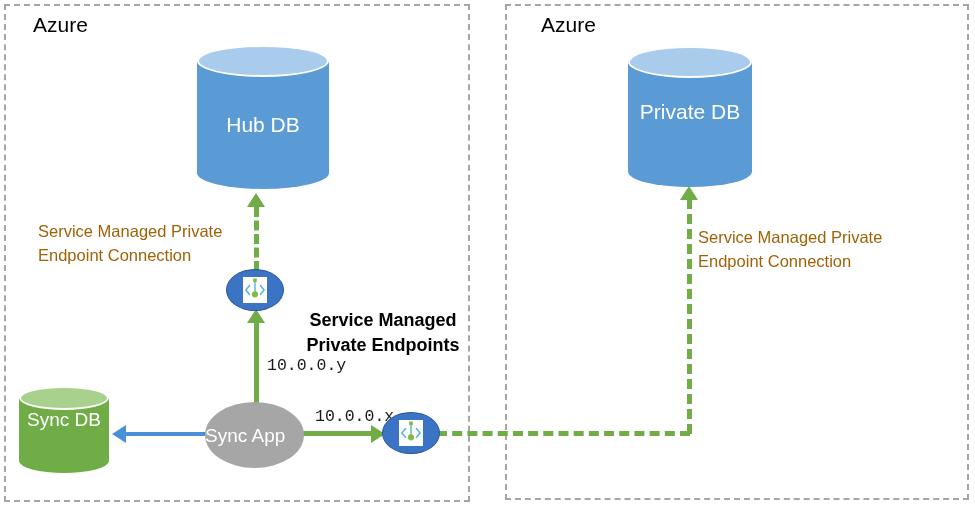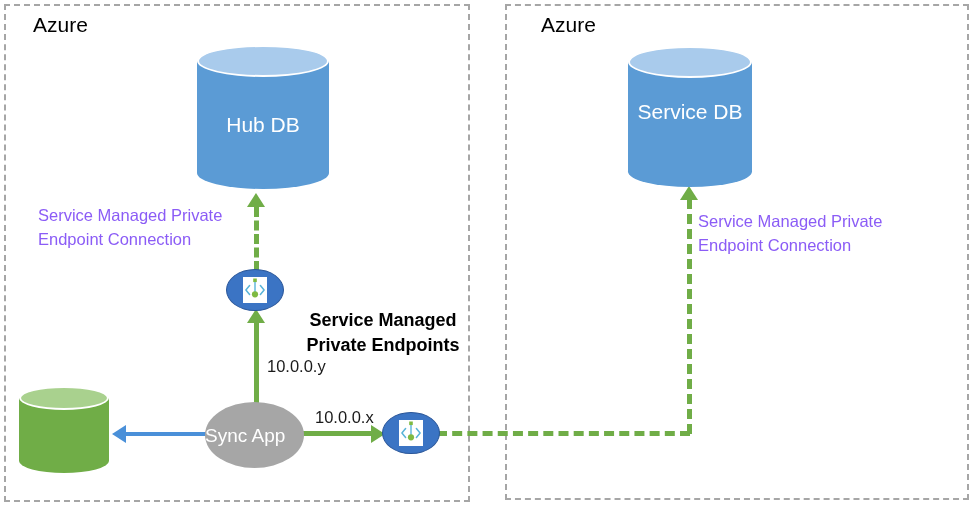--- a/index.html
+++ b/index.html
@@ -151,40 +151,41 @@
     border-top: 9px solid transparent;
     border-bottom: 9px solid transparent;
     border-right: 14px solid #4a90d9;
   }
 
   
   .annot {
     position: absolute;
     font-size: 16.5px;
     line-height: 24px;
-    color: #8b5cf6;
+    color: #a16207;
     font-family: "Liberation Sans", sans-serif;
     white-space: pre-line;
+    margin-top: 16px;
   }
   .annot-bold {
     position: absolute;
     font-size: 18px;
     line-height: 25px;
     font-weight: bold;
     color: #000000;
     font-family: "Liberation Sans", sans-serif;
     white-space: pre-line;
     text-align: center;
   }
   .ip-label {
     position: absolute;
     font-size: 16.5px;
     line-height: 20px;
     color: #1a1a1a;
-    font-family: Liberation Sans, sans-serif;
+    font-family: Liberation Mono, monospace;
     white-space: nowrap;
   }
 </style>
 </head>
 <body>
 
 <div id="canvas">
 
   <div class="panel" id="panel-left"></div>
   <div class="panel" id="panel-right"></div>
@@ -222,28 +223,30 @@
     <div class="cyl-bottom" style="top:112px; height:32px; background:#5b9bd5;"></div>
     <div class="cyl-body" style="top:16px; height:112px; background:#5b9bd5;"></div>
     <div class="cyl-top" style="top:0px; height:32px; background:#a9cbec; border:2px solid #ffffff; box-sizing:border-box;"></div>
     <div class="cyl-label" style="top:67px;">Hub DB</div>
   </div>
 
   <div class="cylinder" style="left:628px; top:46px; width:124px; height:142px;">
     <div class="cyl-bottom" style="top:110px; height:31px; background:#5b9bd5;"></div>
     <div class="cyl-body" style="top:16px; height:110px; background:#5b9bd5;"></div>
     <div class="cyl-top" style="top:0px; height:32px; background:#a9cbec; border:2px solid #ffffff; box-sizing:border-box;"></div>
-    <div class="cyl-label" style="top:53px;">Service
+    <div class="cyl-label" style="top:53px;">Private
 DB</div>
   </div>
 
   <div class="cylinder" style="left:19px; top:386px; width:90px; height:89px;">
     <div class="cyl-bottom" style="top:63px; height:24px; background:#70ad47;"></div>
     <div class="cyl-body" style="top:12px; height:63px; background:#70ad47;"></div>
     <div class="cyl-top" style="top:0px; height:24px; background:#a9d18e; border:2px solid #ffffff; box-sizing:border-box;"></div>
+    <div class="cyl-label" style="top:22px; font-size:19px; line-height:24px;">Sync
+DB</div>
   </div>
 
   <div class="ellipse" style="left:205px; top:402px; width:99px; height:66px; background:#a6a6a6;">
     <div class="ellipse-label">Sync
 App</div>
   </div>
 
   <div class="pe-node" style="left:226px; top:269px; width:58px; height:42px;">
     <span class="pe-tile">
       <svg width="24" height="26" viewBox="0 0 24 26" xmlns="http://www.w3.org/2000/svg">

